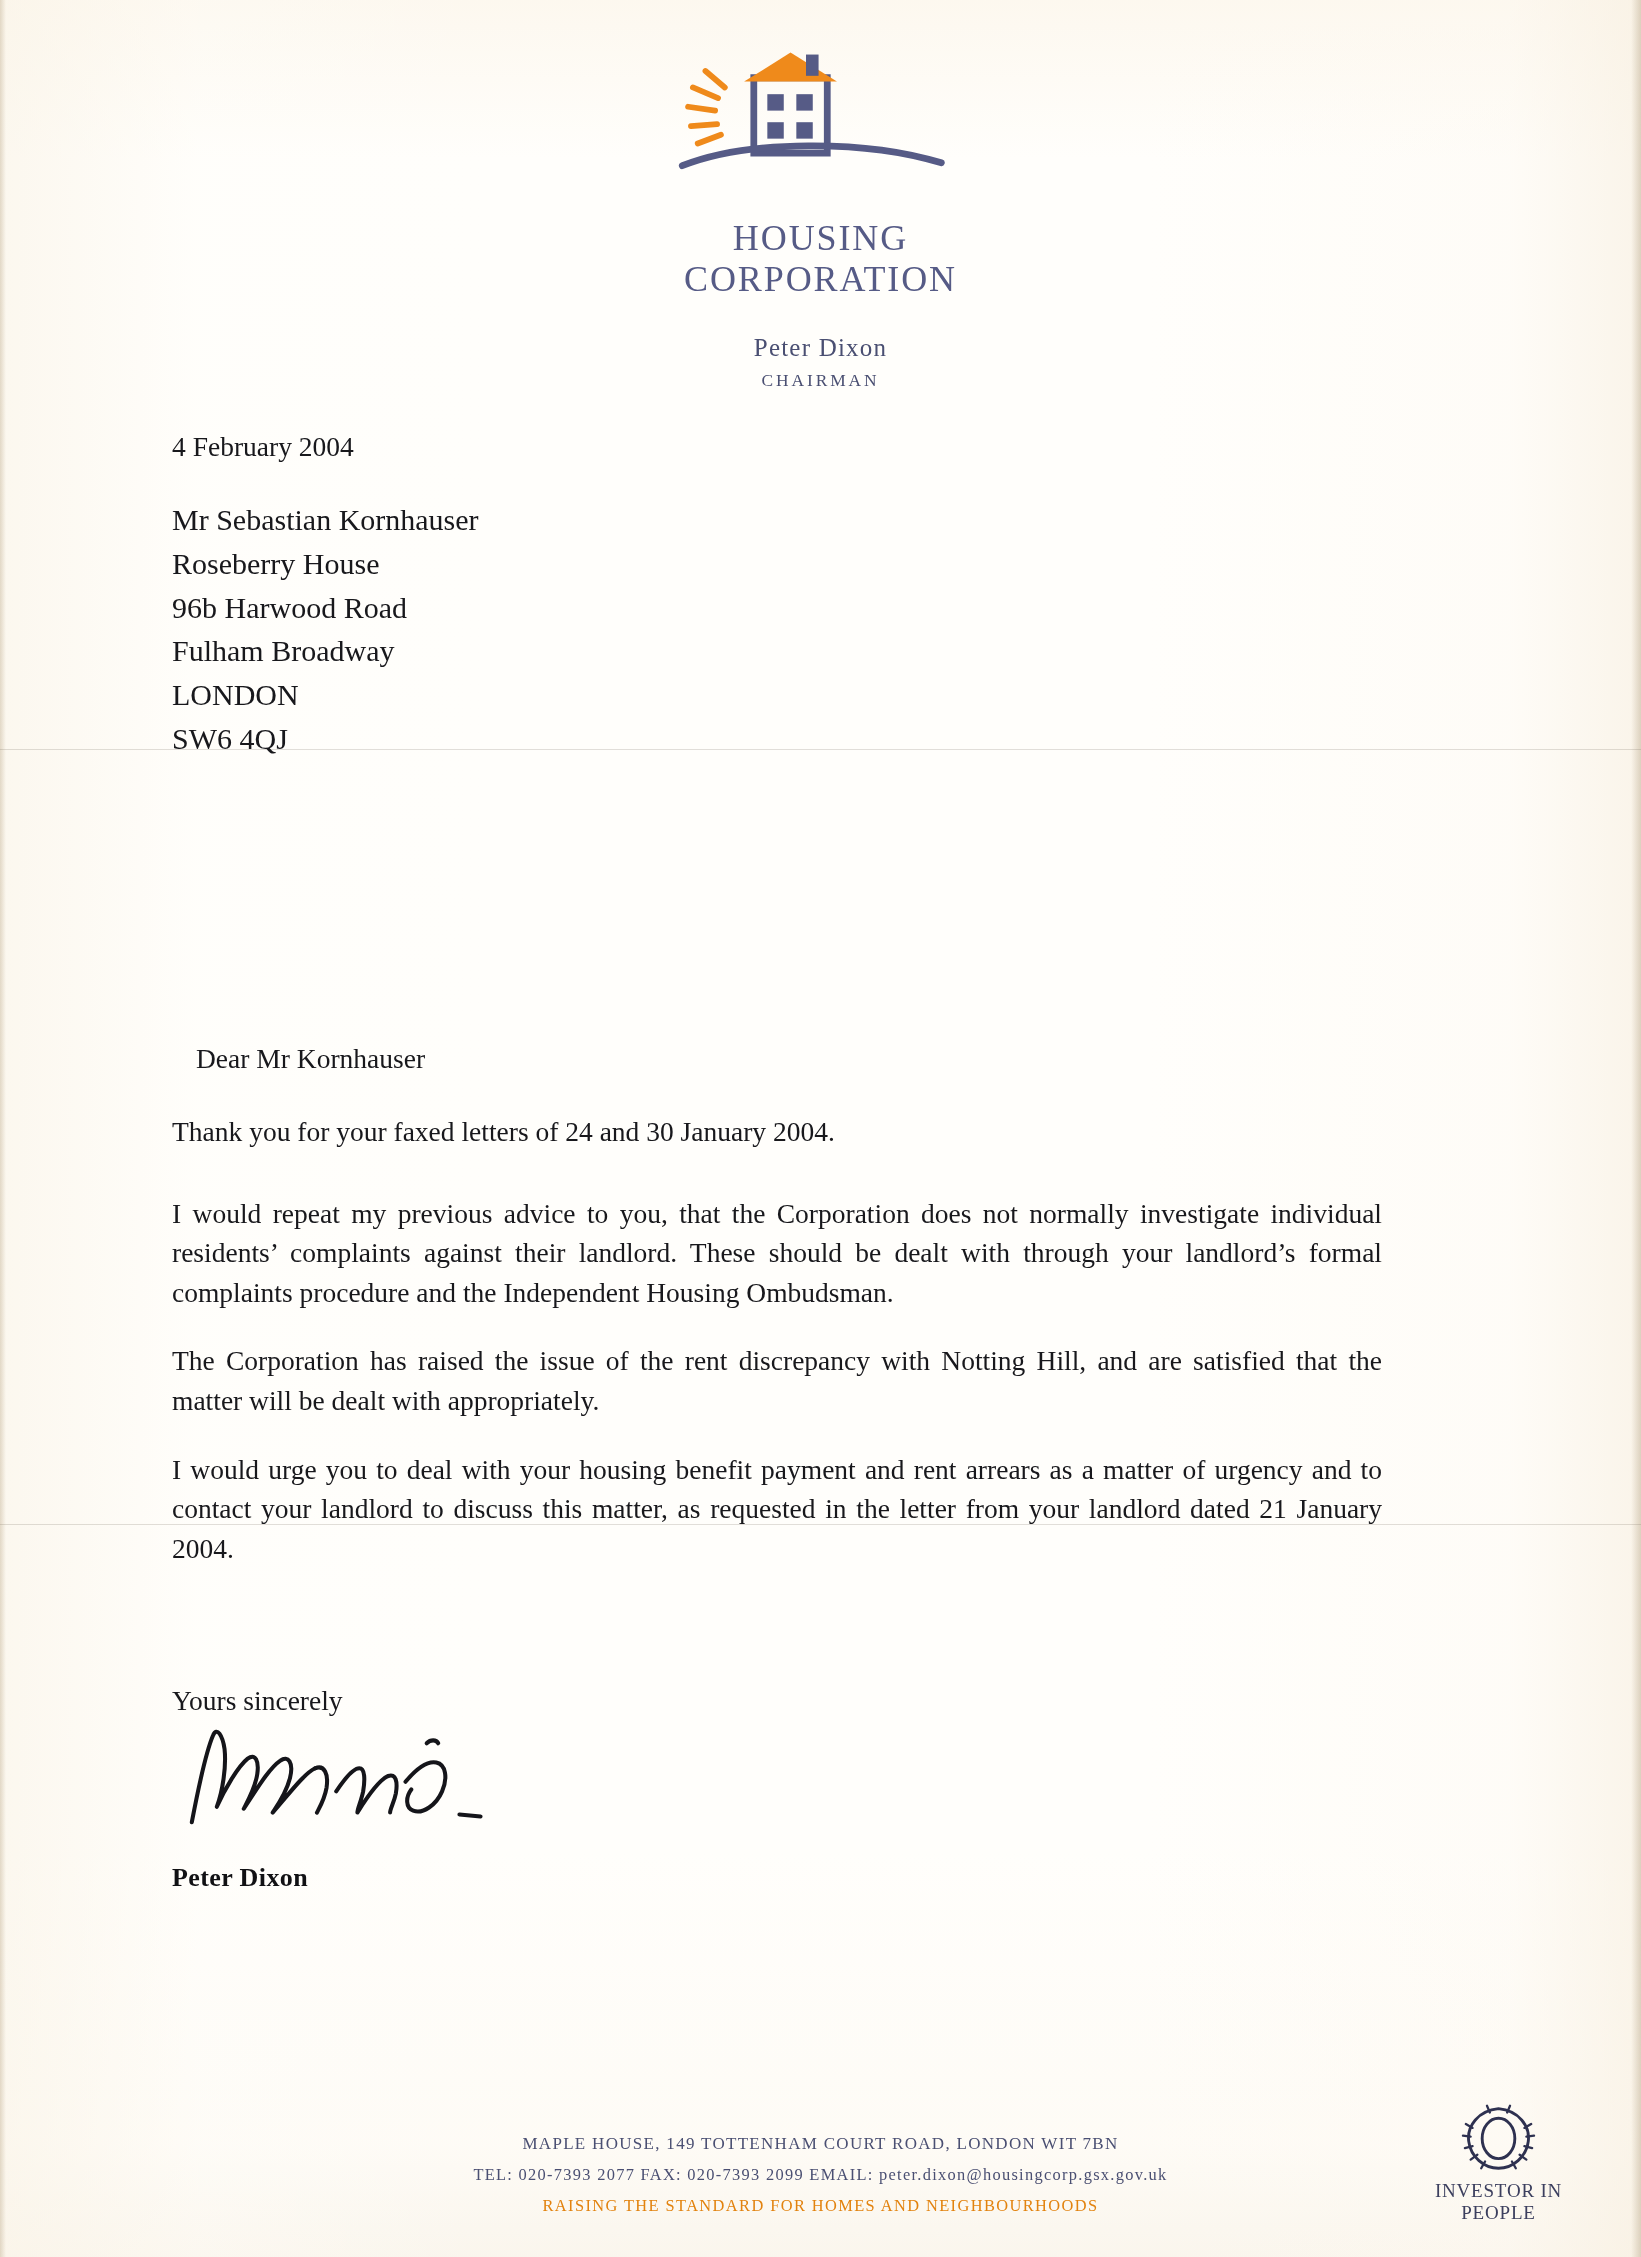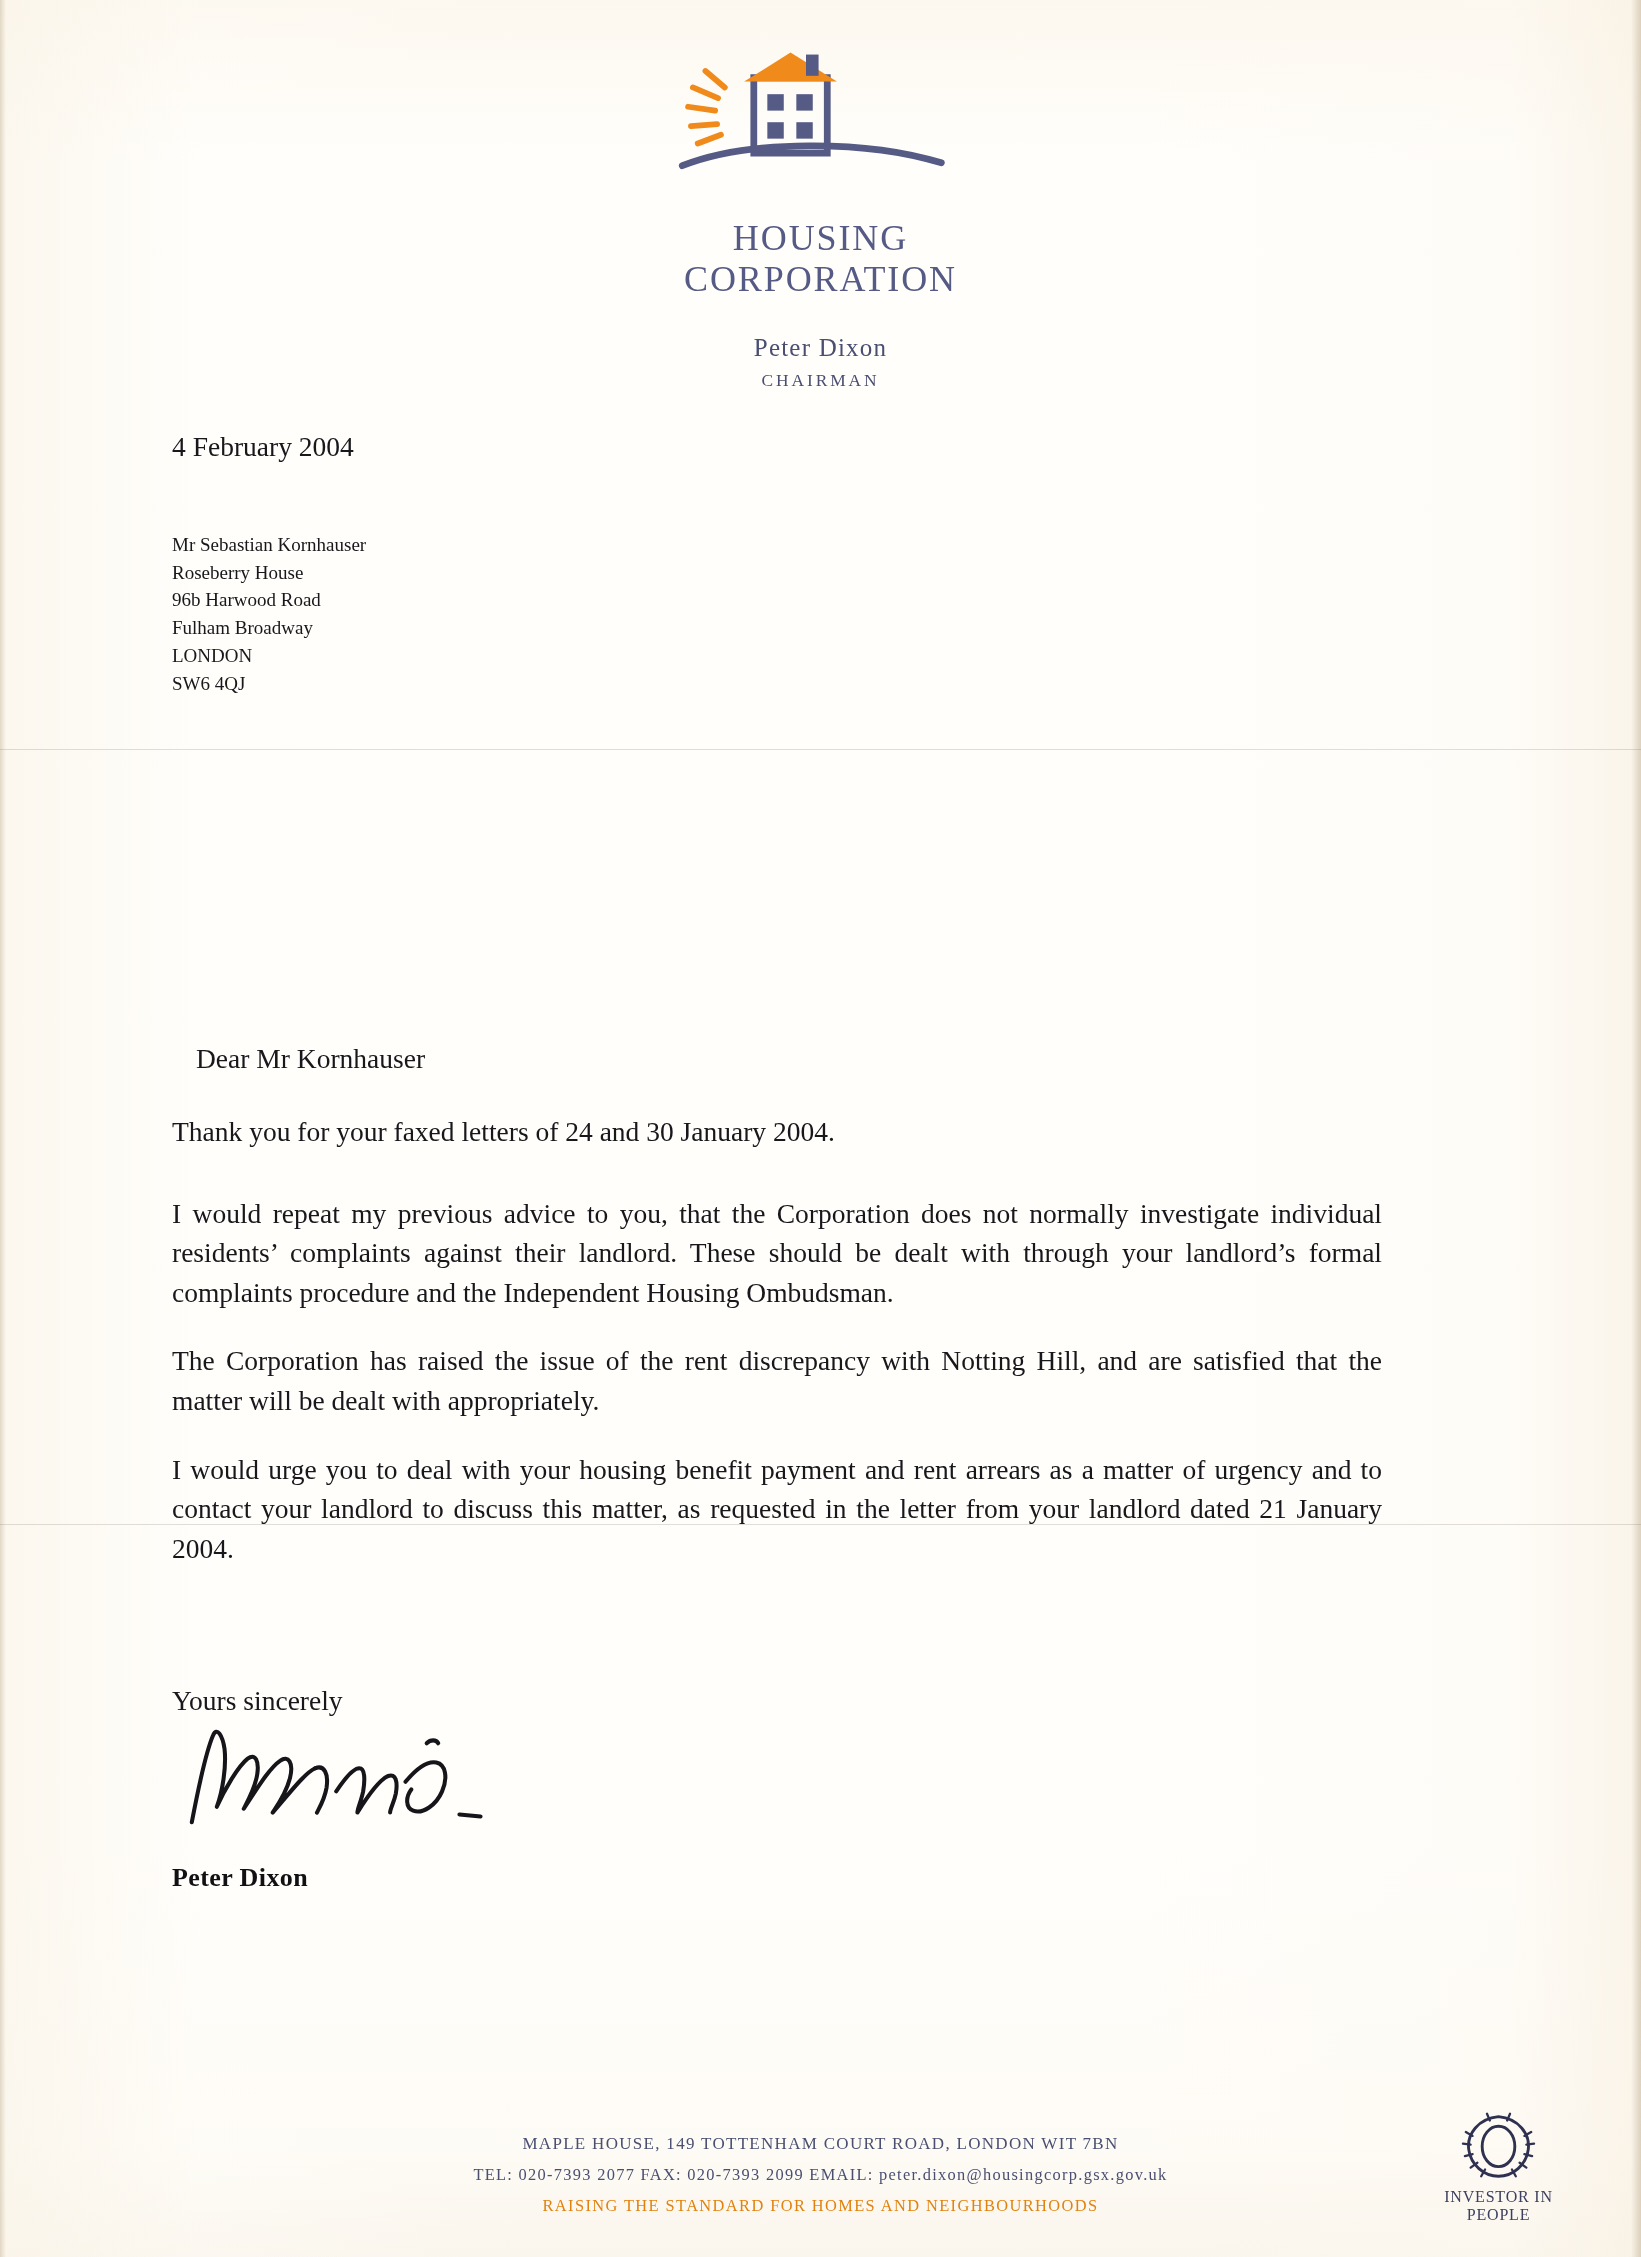--- a/index.html
+++ b/index.html
@@ -75,23 +75,23 @@
   .chair-title {
     margin-top: 8.7px;
     color: #4a4f72;
     font-size: 17.4px;
     letter-spacing: 2.9px;
     font-family: "Liberation Serif", serif;
   }
   .date { top: 431px; position: absolute; left: 172px; font-size: 27.5px; color:#18181c; }
   .address {
     position: absolute;
-    top: 531px;
-    left: 172px;
-    font-size: 19px;
+    top: 498px;
+    left: 172px;
+    font-size: 30px;
     color: #18181c;
     line-height: 1.46;
     font-family: Liberation Serif, serif;
   }
   .address div { white-space: nowrap; }
 
   .salutation {
     position: absolute;
     top: 1043px;
     left: 172px;
@@ -166,21 +166,21 @@
   .iip {
     position: absolute;
     right: 70px;
     bottom: 33px;
     width: 145px;
     text-align: center;
   }
   .iip-label {
     margin-top: 1.9px;
     color: #3c3f5e;
-    font-size: 16px;
+    font-size: 19px;
     letter-spacing: 0.8px;
     font-family: "Liberation Serif", serif;
   }
 </style>
 </head>
 <body>
 
 <div class="page">
   <div class="edge-left"></div>
   <div class="edge-right"></div>

